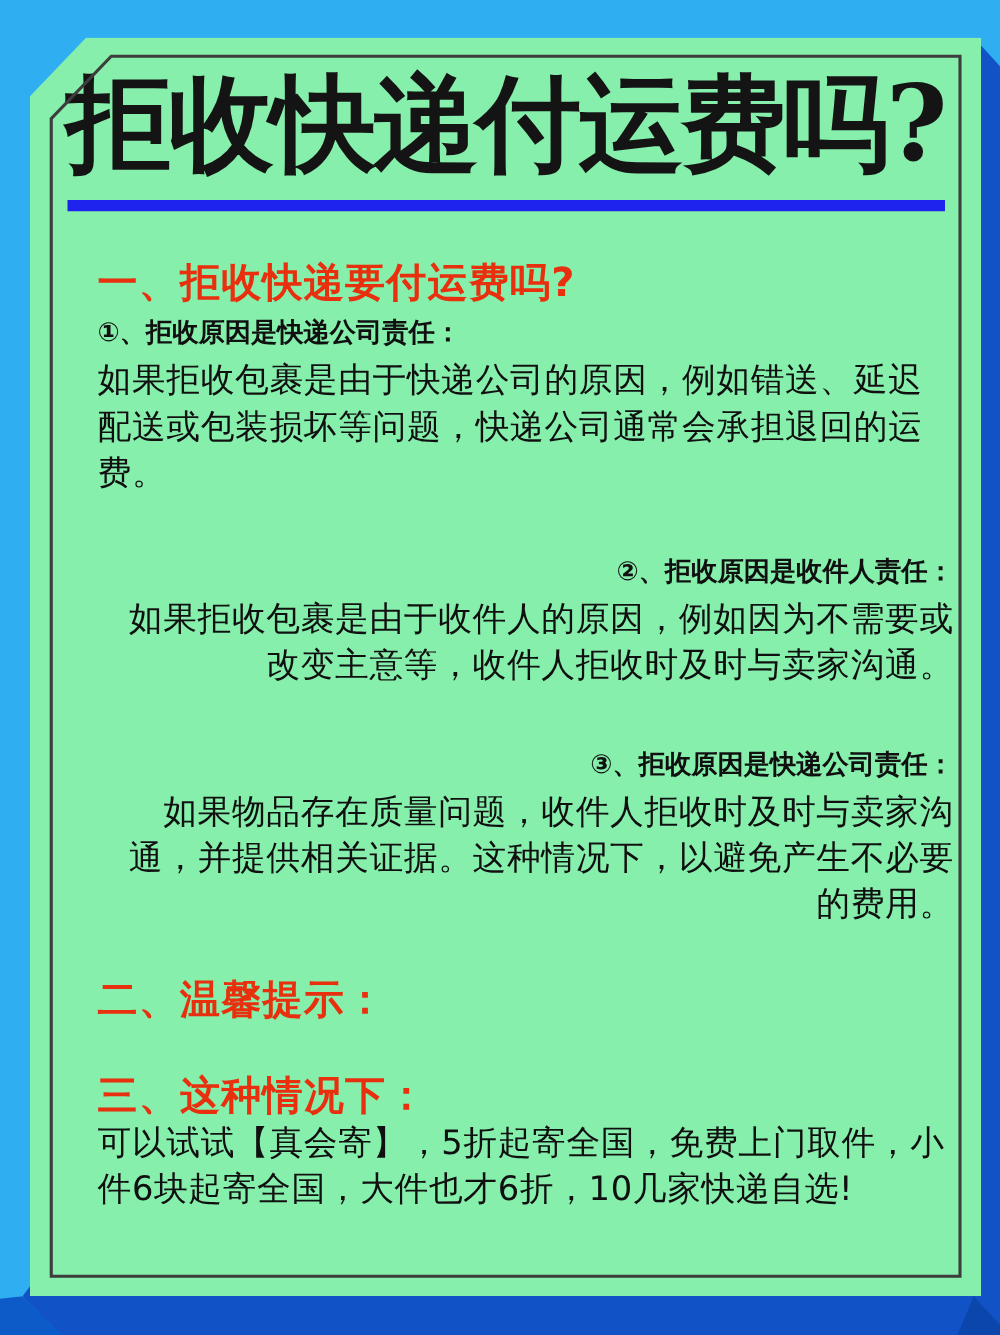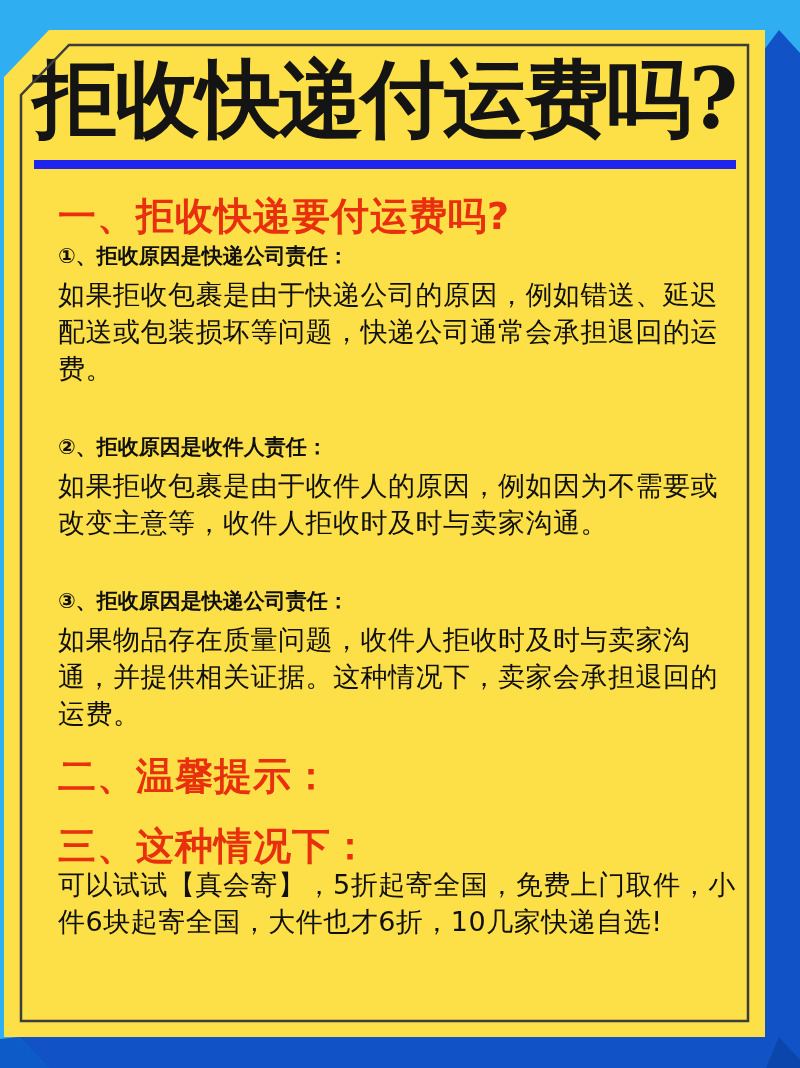--- a/index.html
+++ b/index.html
@@ -28,23 +28,23 @@
   }
   .fold-br {
     position: absolute; inset: 0;
     background: #0a46ab;
     clip-path: polygon(779px 1037px, 800px 1060px, 800px 1068px, 766px 1068px);
   }
 
   
   .card {
     position: absolute;
-    left: 4px; top: 30px;
+    left: 24px; top: 30px;
     width: 761px; height: 1007px;
-    background: #fde047;
+    background: #86efac;
     clip-path: polygon(45px 0, 100% 0, 100% 100%, 0 100%, 0 47px);
   }
   .frame {
     position: absolute; left: 0; top: 0;
     width: 761px; height: 1007px;
     pointer-events: none;
   }
   .frame polygon {
     fill: none;
     stroke: #3d3d3d;
@@ -66,43 +66,43 @@
     width: 702px; height: 9px;
     margin: 18px auto 0;
     background: #1e23ee;
   }
 
   .content {
     padding: 0 22px 0 54px;
     color: #101010;
   }
   h2.red {
-    margin: 27px 0 0;
-    font-size: 38px;
+    margin: 37px 0 0;
+    font-size: 32px;
     line-height: 40px;
     font-weight: bold;
     color: #e8300f;
     letter-spacing: 1px;
   }
   .sub {
     margin: 0;
     font-size: 21px;
     line-height: 40px;
     font-weight: bold;
   }
   .body {
     margin: 0;
     font-size: 27px;
     line-height: 37px;
     font-weight: normal;
     letter-spacing: 0.5px;
   }
   .item { margin-top: 0; }
-  .item + .item { margin-top: 40px; }
-  .gap-lg { margin-top: 36px; font-family: Liberation Mono, monospace; }
+  .item + .item { margin-top: 40px; text-align: right; }
+  .gap-lg { margin-top: 36px; }
   .gap-xl { margin-top: 44px; }
 </style>
 </head>
 <body>
 
 <div class="stage">
   <div class="bg-light"></div>
   <div class="bg-dark"></div>
   <div class="fold-bl"></div>
   <div class="fold-br"></div>
@@ -123,21 +123,21 @@
         <p class="body">如果拒收包裹是由于快递公司的原因，例如错送、延迟配送或包装损坏等问题，快递公司通常会承担退回的运费。</p>
       </div>
 
       <div class="item">
         <p class="sub">②、拒收原因是收件人责任：</p>
         <p class="body">如果拒收包裹是由于收件人的原因，例如因为不需要或改变主意等，收件人拒收时及时与卖家沟通。</p>
       </div>
 
       <div class="item">
         <p class="sub">③、拒收原因是快递公司责任：</p>
-        <p class="body">如果物品存在质量问题，收件人拒收时及时与卖家沟通，并提供相关证据。这种情况下，卖家会承担退回的运费。</p>
+        <p class="body">如果物品存在质量问题，收件人拒收时及时与卖家沟通，并提供相关证据。这种情况下，以避免产生不必要的费用。</p>
       </div>
 
       <h2 class="red gap-lg">二、温馨提示：</h2>
 
       <h2 class="red gap-xl">三、这种情况下：</h2>
       <p class="body">可以试试【真会寄】，5折起寄全国，免费上门取件，小件6块起寄全国，大件也才6折，10几家快递自选!</p>
     </div>
   </div>
 </div>
 

